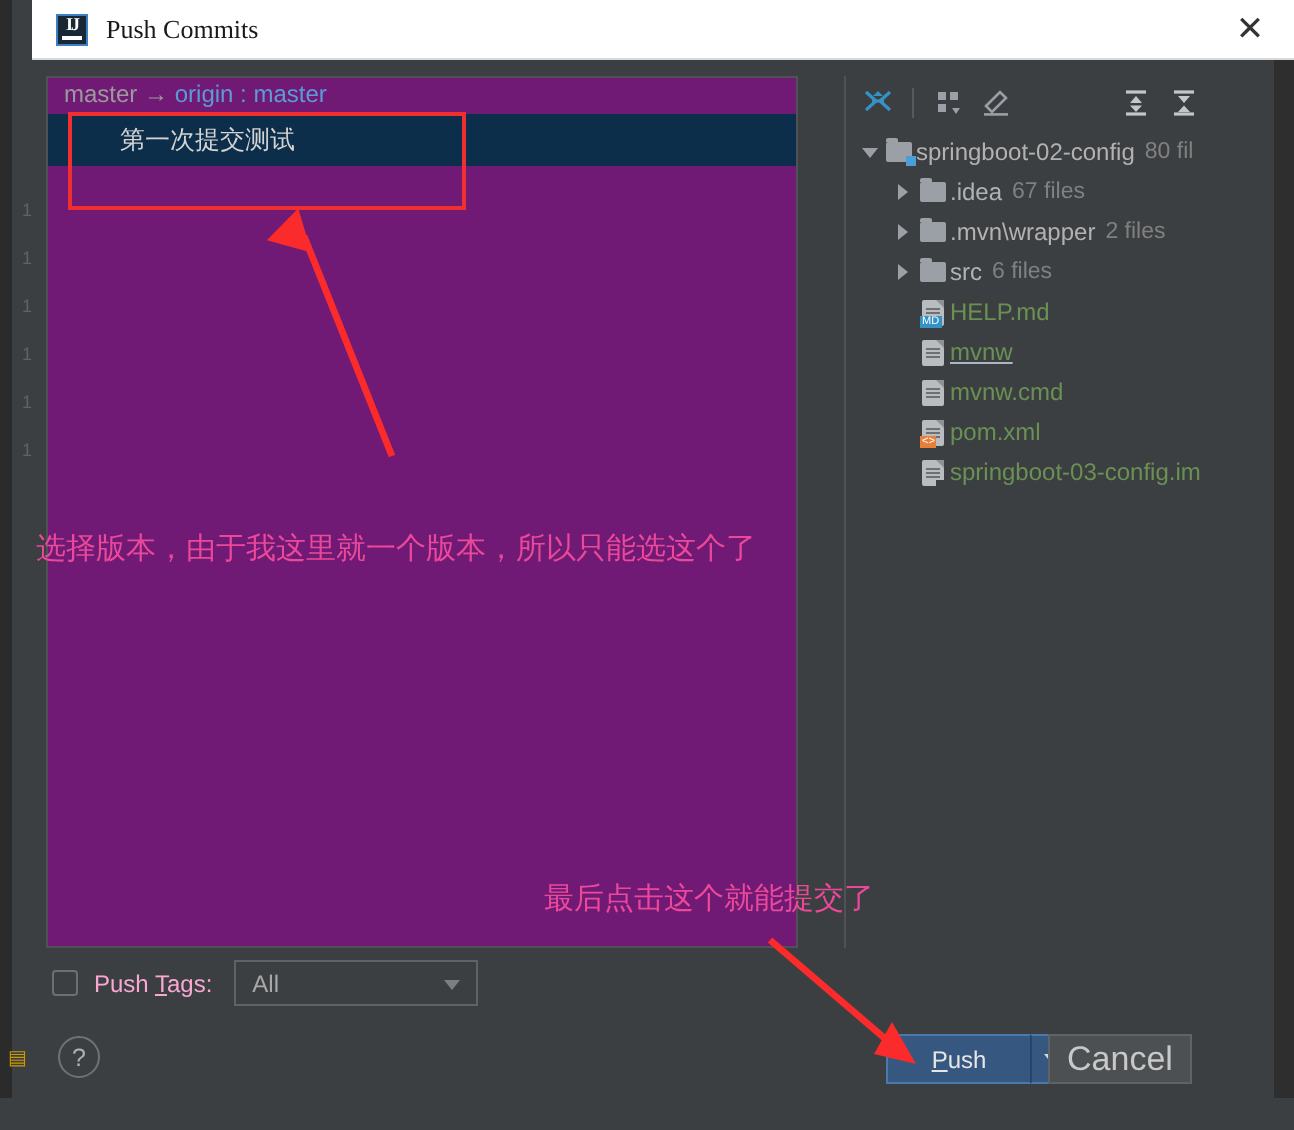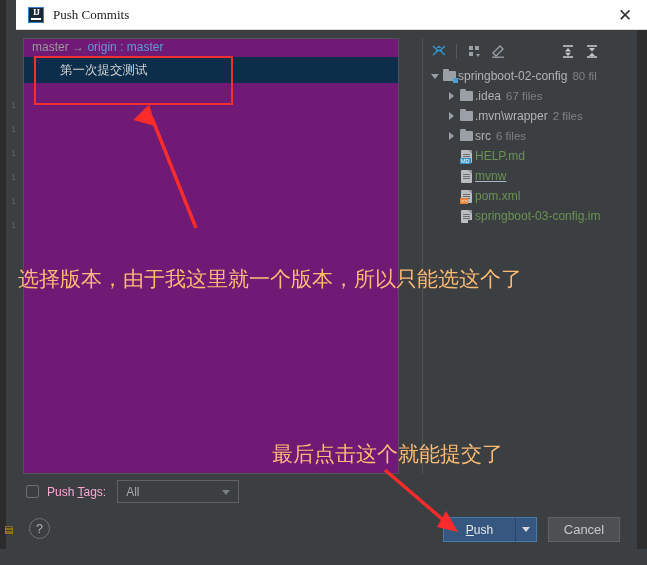--- a/index.html
+++ b/index.html
@@ -256,37 +256,37 @@
     border-left: 1px solid #27456b;
     display: flex; align-items: center; justify-content: center;
   }
   .btn-push-arrow .arrow {
     width: 0; height: 0;
     border-left: 4.5px solid transparent;
     border-right: 4.5px solid transparent;
     border-top: 5px solid #d8d8d8;
   }
   .btn-cancel {
-    position: absolute; left: 532px; top: 487px;
+    position: absolute; left: 508px; top: 487px;
     width: 72px; height: 25px;
     background: #4c5052; border: 1px solid #5e6365;
     display: flex; align-items: center; justify-content: center;
-    font-size: 13px; color: #c8c8c8;
+    font-size: 17px; color: #c8c8c8;
     font-family: "Liberation Sans", sans-serif;
   }
 
   
   .anno-rect {
     position: absolute; left: 34px; top: 56px; width: 199px; height: 49px;
     border: 2px solid #f03030; pointer-events: none;
   }
   .anno-text {
-    position: absolute; color: #fdba74; white-space: nowrap;
+    position: absolute; color: #ec4899; white-space: nowrap;
     font-family: "DejaVu Sans", "Liberation Sans", sans-serif;
-    font-size: 21px;
+    font-size: 15px;
   }
   .anno1 { left: 18px; top: 265px; }
   .anno2 { left: 272px; top: 440px; }
   .anno-svg {
     position: absolute; left: 0; top: 0; width: 647px; height: 565px;
     pointer-events: none;
   }
 </style>
 </head>
 <body>
@@ -431,20 +431,29 @@
                 <span class="lines"></span>
               </span>
             </span>
             <span class="tlabel green">mvnw</span>
           </div>
           <div class="tree-row" style="padding-left: 22px;">
             <span class="tw"></span>
             <span class="ticon">
               <span class="fileic">
                 <span class="lines"></span>
+              </span>
+            </span>
+            <span class="tlabel green">mvnw.cmd</span>
+          </div>
+          <div class="tree-row" style="padding-left: 22px;">
+            <span class="tw"></span>
+            <span class="ticon">
+              <span class="fileic">
+                <span class="lines"></span>
                 <span class="tag tag-xml">&lt;&gt;</span>
               </span>
             </span>
             <span class="tlabel green">pom.xml</span>
           </div>
           <div class="tree-row" style="padding-left: 22px;">
             <span class="tw"></span>
             <span class="ticon">
               <span class="fileic">
                 <span class="lines"></span>

